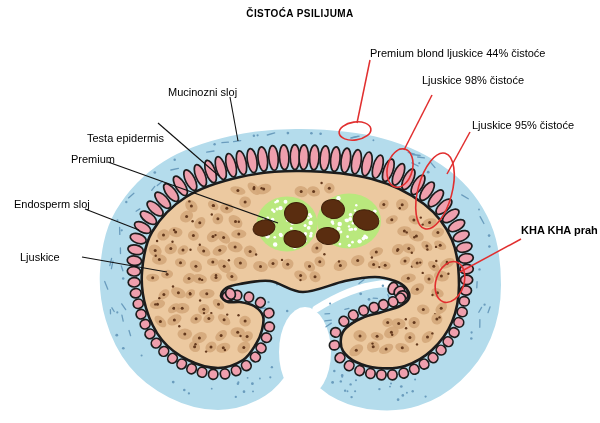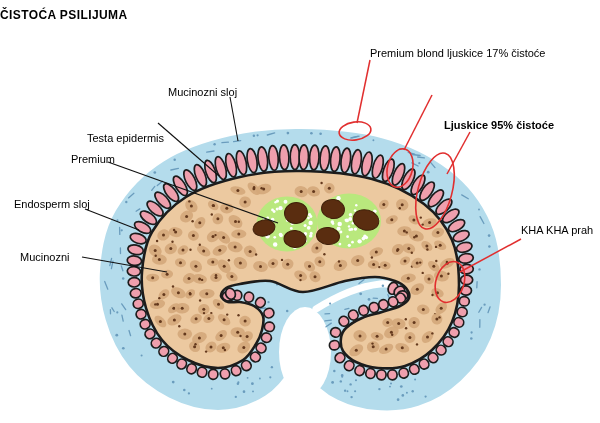--- a/index.html
+++ b/index.html
@@ -1,30 +1,30 @@
 <!DOCTYPE html>
 <html><head>
 <meta charset="utf-8">
 <style>
   html,body{margin:0;padding:0;background:#fff;}
   #stage{position:relative;width:600px;height:423px;background:#fff;overflow:hidden;
          font-family:"Liberation Sans",sans-serif;}
   #art{position:absolute;left:0;top:0;}
-  .title{position:absolute;top:8px;left:0;width:100%;
-         font-size:12px;font-weight:bold;letter-spacing:.4px;color:#000;}
+  .title{position:absolute;top:8px;left:0;width:100%;text-align:center;
+         font-size:10px;font-weight:bold;letter-spacing:.4px;color:#000;}
   .lbl{position:absolute;font-size:11px;color:#000;white-space:nowrap;line-height:12px;}
   #lbl-mucinozni{left:168px;top:86px;text-align:center;}
   #lbl-testa{left:87px;top:132px;}
   #lbl-embrio{left:71px;top:153px;}
   #lbl-pigmentni{left:14px;top:198px;}
   #lbl-endosperm{left:20px;top:251px;}
   #lbl-premium{left:370px;top:47px;}
   #lbl-l98{left:422px;top:74px;}
-  #lbl-l95{left:444px;top:119px;font-weight:bold;}
-  #lbl-kha{left:521px;top:224px;}
+  #lbl-l95{left:472px;top:119px;}
+  #lbl-kha{left:521px;top:224px;font-weight:bold;}
 </style>
 </head>
 <body>
 
 <div id="stage">
   <svg id="art" width="600" height="423" viewBox="0 0 600 423">
       <path d="M 300 171 C 278.0 170.7 259.0 172.7 240 177 C 221.0 181.3 200.7 187.8 186 197 C 171.3 206.2 159.3 219.5 152 232 C 144.7 244.5 143.0 259.3 142 272 C 141.0 284.7 142.7 296.7 146 308 C 149.3 319.3 155.0 331.3 162 340 C 169.0 348.7 178.7 355.3 188 360 C 197.3 364.7 208.8 368.0 218 368 C 227.2 368.0 236.7 364.0 243 360 C 249.3 356.0 252.8 349.0 256 344 C 259.2 339.0 260.8 334.7 262 330 C 263.2 325.3 264.3 320.0 263 316 C 261.7 312.0 257.8 308.3 254 306 C 250.2 303.7 244.3 302.7 240 302 C 235.7 301.3 231.2 303.0 228 302 C 224.8 301.0 221.3 298.3 221 296 C 220.7 293.7 222.8 290.0 226 288 C 229.2 286.0 232.7 285.2 240 284 C 247.3 282.8 259.5 279.7 270 281 C 280.5 282.3 290.5 292.0 303 292 C 315.5 292.0 333.0 283.5 345 281 C 357.0 278.5 366.7 277.0 375 277 C 383.3 277.0 389.8 279.2 395 281 C 400.2 282.8 403.7 285.2 406 288 C 408.3 290.8 410.0 295.0 409 298 C 408.0 301.0 404.5 303.7 400 306 C 395.5 308.3 388.3 310.0 382 312 C 375.7 314.0 368.0 315.3 362 318 C 356.0 320.7 349.5 324.7 346 328 C 342.5 331.3 341.5 334.2 341 338 C 340.5 341.8 340.5 347.0 343 351 C 345.5 355.0 350.2 359.2 356 362 C 361.8 364.8 369.8 367.3 378 368 C 386.2 368.7 396.0 369.0 405 366 C 414.0 363.0 424.2 357.3 432 350 C 439.8 342.7 447.5 332.8 452 322 C 456.5 311.2 459.0 298.7 459 285 C 459.0 271.3 457.8 253.5 452 240 C 446.2 226.5 437.3 214.2 424 204 C 410.7 193.8 392.7 184.5 372 179 C 351.3 173.5 322.0 171.3 300 171 Z" fill="#b4dcec" stroke="#b4dcec" stroke-width="84" stroke-linejoin="round" stroke-linecap="round"></path>
       <g>
         <ellipse cx="305" cy="352" rx="26" ry="45" fill="#ffffff"></ellipse>
         <path d="M 316 309 C 340 294 362 286 380 284 C 390 283 396 287 398 293" fill="none" stroke="#ffffff" stroke-width="7" stroke-linecap="round"></path>
@@ -663,17 +663,18 @@
         <ellipse cx="450" cy="282" rx="14" ry="21" transform="rotate(18 450 282)" fill="none" stroke="#e12f2f" stroke-width="1.6"></ellipse>
       </g>
     </svg>
 
   <div class="title">ČISTOĆA PSILIJUMA</div>
 
   <div class="lbl" id="lbl-mucinozni">Mucinozni sloj</div>
   <div class="lbl" id="lbl-testa">Testa epidermis</div>
   <div class="lbl" id="lbl-embrio">Premium</div>
   <div class="lbl" id="lbl-pigmentni">Endosperm sloj</div>
-  <div class="lbl" id="lbl-endosperm">Mucinozni</div>
-  <div class="lbl" id="lbl-premium">Premium blond ljuskice 17% čistoće</div>
+  <div class="lbl" id="lbl-endosperm">Ljuskice</div>
+  <div class="lbl" id="lbl-premium">Premium blond ljuskice 44% čistoće</div>
+  <div class="lbl" id="lbl-l98">Ljuskice 98% čistoće</div>
   <div class="lbl" id="lbl-l95">Ljuskice 95% čistoće</div>
   <div class="lbl" id="lbl-kha">KHA KHA prah</div>
 </div>
 
 </body></html>

